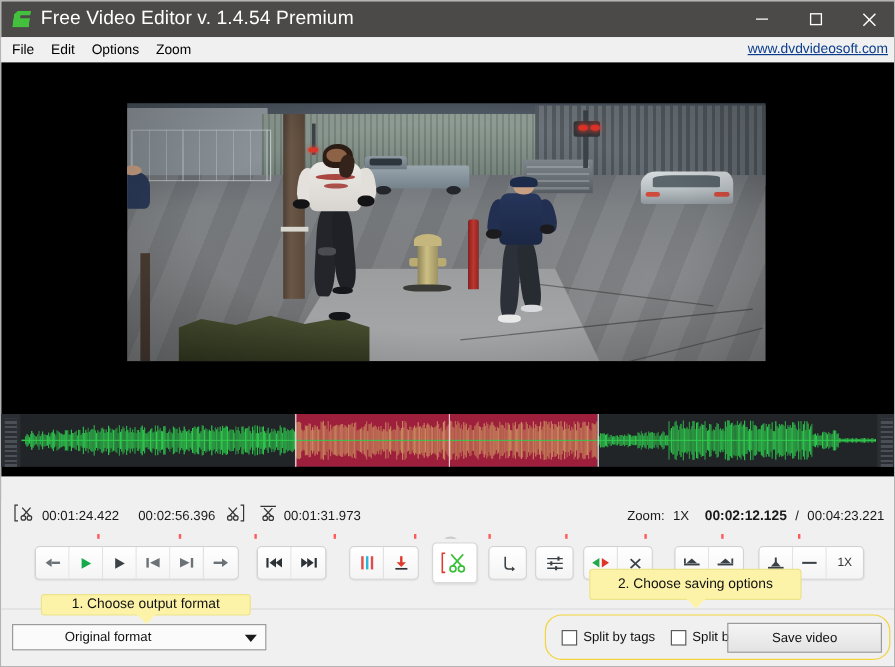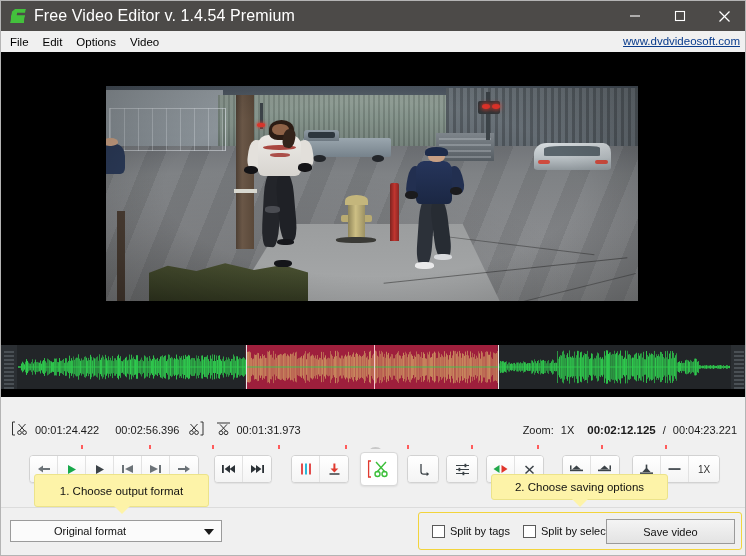--- a/index.html
+++ b/index.html
@@ -282,22 +282,22 @@
     background: #fbfbfb; border: 1px solid #9b9b9b;
     display: flex; align-items: center;
   }
   #format-select .sv { font-size: 11px; color: #111; padding-left: 7px; margin-left: 36px; }
   #format-select .ar {
     position: absolute; right: 7px; top: 8px;
     width: 0; height: 0; border-left: 5px solid transparent;
     border-right: 5px solid transparent; border-top: 6px solid #1a1a1a;
   }
   #save-group {
-    position: absolute; right: 5px; top: 4px; width: 324px; height: 38px;
-    border: 1px solid #f2d43c; border-radius: 3px;
+    position: absolute; right: 5px; top: 4px; width: 288px; height: 38px;
+    border: 1px solid #f2d43c; border-radius: 14px;
     display: flex; align-items: center;
   }
   .cbx { display: flex; align-items: center; gap: 5px; margin-left: 13px; }
   .cbx .box { width: 13px; height: 13px; background: #fff; border: 1px solid #5a5a5a; }
   .cbx .cl { font-size: 11px; color: #111; white-space: nowrap; }
   #save-video-btn {
     position: absolute; right: 6px; top: 6px; width: 129px; height: 25px;
     background: linear-gradient(180deg,#f4f4f4,#e3e3e3);
     border: 1px solid #9a9a9a;
     display: flex; align-items: center; justify-content: center;
@@ -309,21 +309,21 @@
     position: absolute; background: #fdf3a8; border: 1px solid #ece38a;
     border-radius: 3px; display: flex; align-items: center; justify-content: center;
     font-size: 11.5px; color: #111; z-index: 30; white-space: nowrap;
   }
   .callout:after {
     content: ""; position: absolute; left: 50%; bottom: -8px;
     transform: translateX(-50%);
     width: 0; height: 0; border-left: 9px solid transparent;
     border-right: 9px solid transparent; border-top: 9px solid #fdf3a8;
   }
-  #callout-1 { left: 33px; top: 473px; width: 175px; height: 33px; }
+  #callout-1 { left: 33px; top: 494px; width: 175px; height: 18px; }
   #callout-2 { left: 490px; top: 473px; width: 177px; height: 26px; }
 </style>
 </head>
 <body>
 
 <div id="app">
 
   <div id="titlebar">
     <div id="app-icon">
         <span class="leaf"></span>
@@ -346,21 +346,21 @@
             <line x1="11.5" y1="1.5" x2="1.5" y2="11.5" stroke="#fff" stroke-width="1.2"></line>
           </svg>
       </div>
     </div>
   </div>
 
   <div id="menubar">
     <div class="menu-item">File</div>
     <div class="menu-item">Edit</div>
     <div class="menu-item">Options</div>
-    <div class="menu-item">Video</div>
+    <div class="menu-item">Zoom</div>
     <a id="site-link" href="#">www.dvdvideosoft.com</a>
   </div>
 
   <div id="stage">
     <div id="video-frame">
       <div class="sky"></div>
       <div class="bldg-left"></div>
       <div class="bldg-mid"></div>
       <div class="bldg-right"></div>
       <div class="road"></div>

